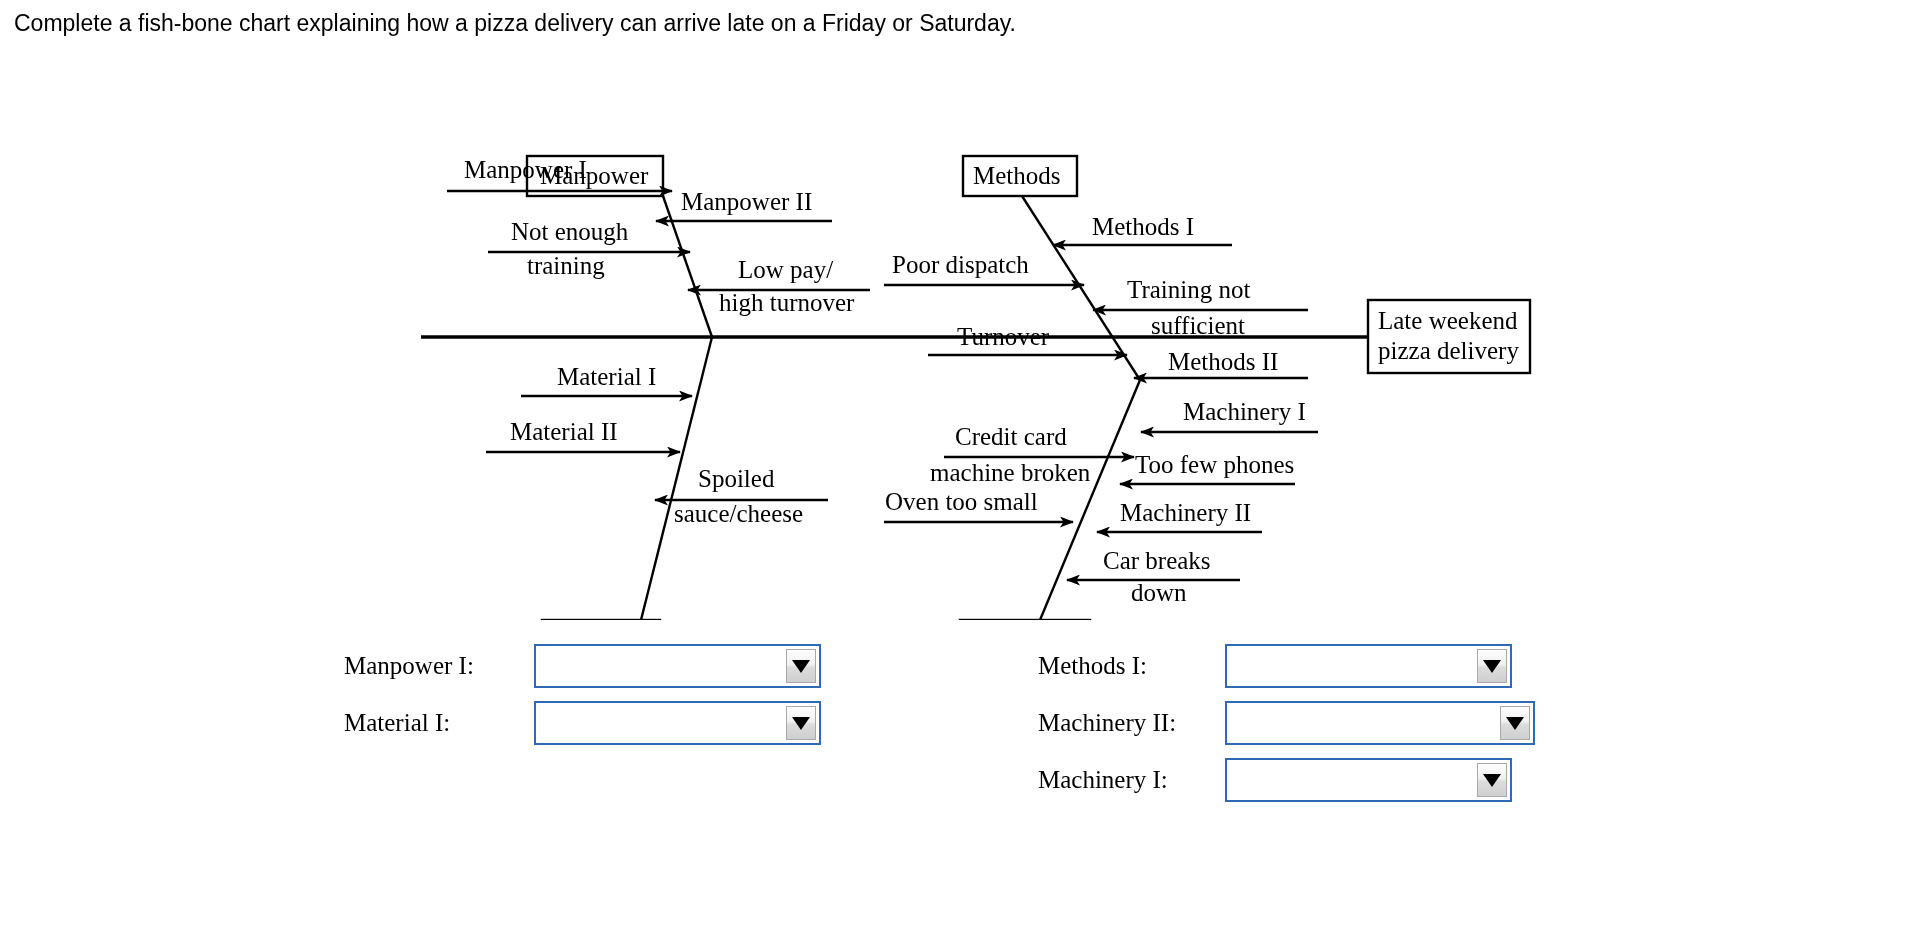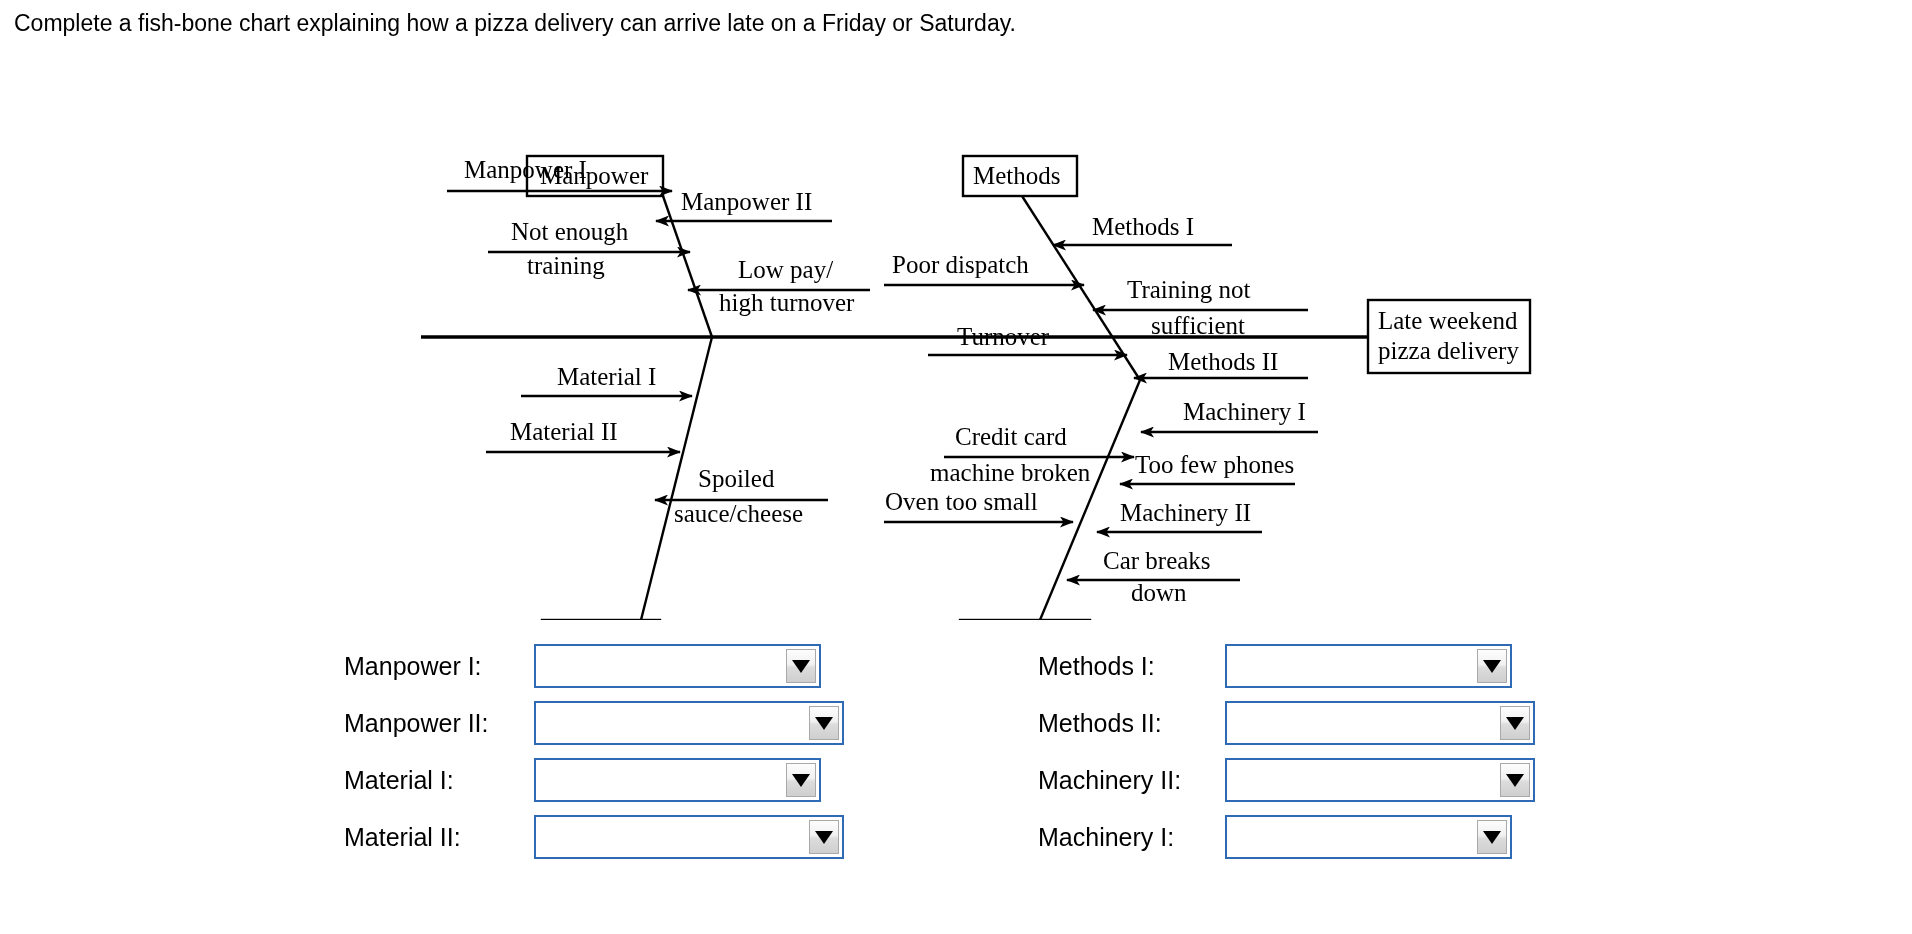--- a/index.html
+++ b/index.html
@@ -82,21 +82,21 @@
   #col-left  { left: 344px; }
   #col-right { left: 1018px; margin-left: 20px; }
 
   .form-row {
     display: flex;
     align-items: center;
     height: 56px;
     margin-bottom: 1px;
   }
   .form-label {
-    font-family: Liberation Sans, sans-serif;
+    font-family: Liberation Serif, serif;
     font-size: 25px;
     color: #000000;
     white-space: nowrap;
   }
   #col-left  .form-label { width: 190px; }
   #col-right .form-label { width: 187px; }
 
   .select-shell {
     position: relative;
     background: #ffffff;
@@ -253,73 +253,46 @@
     <div class="form-row">
       <div class="form-label">Manpower I:</div>
       <div class="select-shell w-a">
         <div class="select-value"></div>
         <div class="select-arrow">
             <span></span>
           </div>
       </div>
     </div>
 
-    <div class="form-row">
-      <div class="form-label">Manpower II:</div>
-      <div class="select-shell w-b">
-        <div class="select-value"></div>
-        <div class="select-arrow">
-            <span></span>
-          </div>
-      </div>
-    </div>
 
     <div class="form-row">
       <div class="form-label">Material I:</div>
       <div class="select-shell w-c">
         <div class="select-value"></div>
         <div class="select-arrow">
             <span></span>
           </div>
       </div>
     </div>
 
-    <div class="form-row">
-      <div class="form-label">Material II:</div>
-      <div class="select-shell w-d">
-        <div class="select-value"></div>
-        <div class="select-arrow">
-            <span></span>
-          </div>
-      </div>
-    </div>
 
   </div>
 
   <div class="form-col" id="col-right">
 
     <div class="form-row">
       <div class="form-label">Methods I:</div>
       <div class="select-shell w-a">
         <div class="select-value"></div>
         <div class="select-arrow">
             <span></span>
           </div>
       </div>
     </div>
 
-    <div class="form-row">
-      <div class="form-label">Methods II:</div>
-      <div class="select-shell w-b">
-        <div class="select-value"></div>
-        <div class="select-arrow">
-            <span></span>
-          </div>
-      </div>
-    </div>
 
     <div class="form-row">
       <div class="form-label">Machinery II:</div>
       <div class="select-shell w-d">
         <div class="select-value"></div>
         <div class="select-arrow">
             <span></span>
           </div>
       </div>
     </div>

